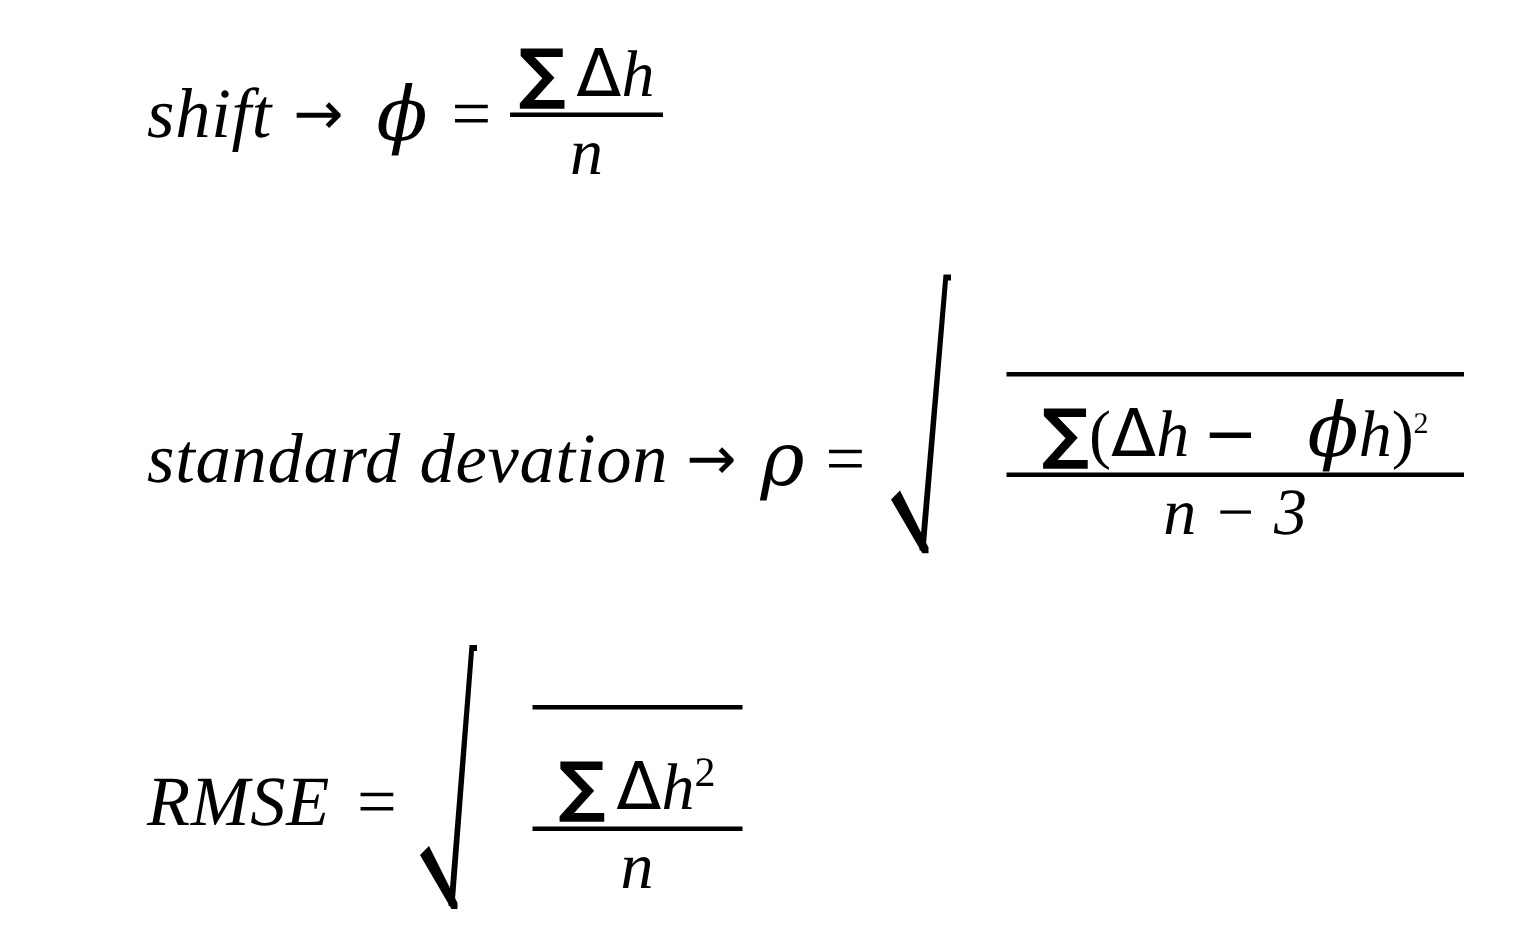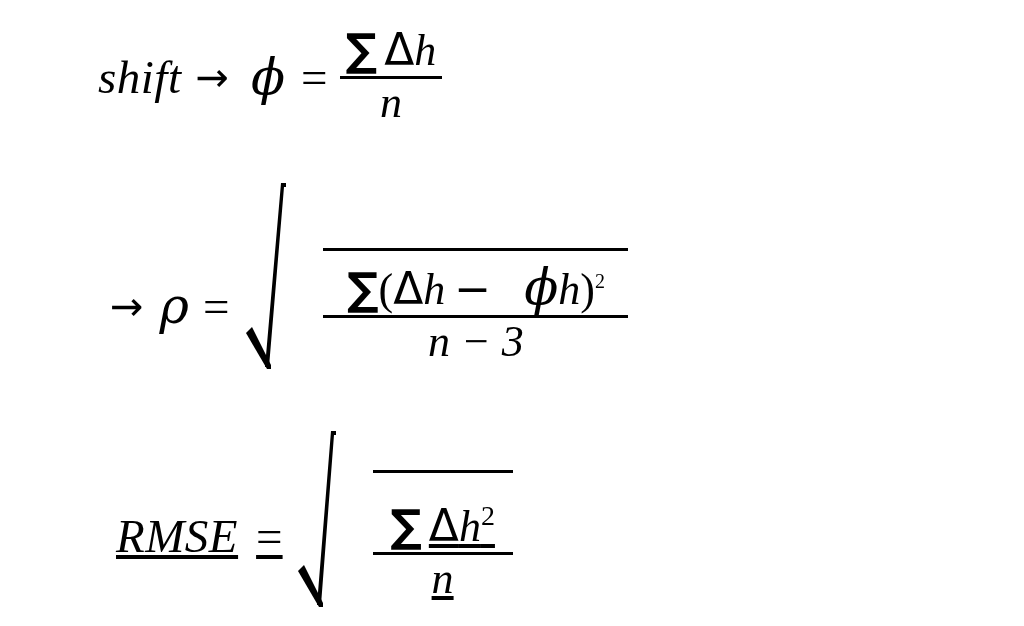--- a/index.html
+++ b/index.html
@@ -141,21 +141,21 @@
   #eq2 { left: 55px; top: 248px; }
   #eq2 .lhs-text { font-size: 47px; }
   #eq2 .arrow { font-size: 40px; margin-left: 12px; }
   #eq2 .sym { font-size: 50px; margin-left: 16px; }
   #eq2 .eq-sign { font-size: 47px; margin-left: 14px; }
   #eq2 .radical { margin-left: 16px; }
   #eq2 .frac { font-size: 44px; }
   #eq2 .sup { font-size: 20px; }
 
   
-  #eq3 { left: 73px; top: 470px; text-decoration: underline; }
+  #eq3 { left: 55px; top: 470px; }
   #eq3 .lhs-text { font-size: 47px; }
   #eq3 .eq-sign { font-size: 47px; margin-left: 18px; }
   #eq3 .radical { margin-left: 14px; }
   #eq3 .frac { font-size: 44px; }
   #eq3 .sup { font-size: 28px; }
 </style>
 </head>
 <body>
 
 <div id="sheet">
@@ -169,20 +169,21 @@
     <span class="frac">
       <span class="num">
         <span class="sigma">∑</span><span style="display:inline-block;width:7px"></span><span class="delta">Δ</span><span class="ital">h</span>
       </span>
       <span class="bar"></span>
       <span class="den ital">n</span>
     </span>
   </div>
 
   <div class="equation" id="eq2">
+    <span class="lhs-text">standard devation</span>
     <span class="arrow">→</span>
     <span class="sym">ρ</span>
     <span class="eq-sign">=</span>
 
     <span class="radical">
       <span class="rad-glyph" style="width:42px;">
         <svg width="42" height="188" viewBox="0 0 42 188" style="display:block;position:absolute;left:0;bottom:-4px;">
           <polygon points="1,152 7,146 26,184 26,188 22,188" fill="#000"></polygon>
           <polygon points="24,186 20,186 36,2 41,2 41,6 39,6" fill="#000"></polygon>
         </svg>

